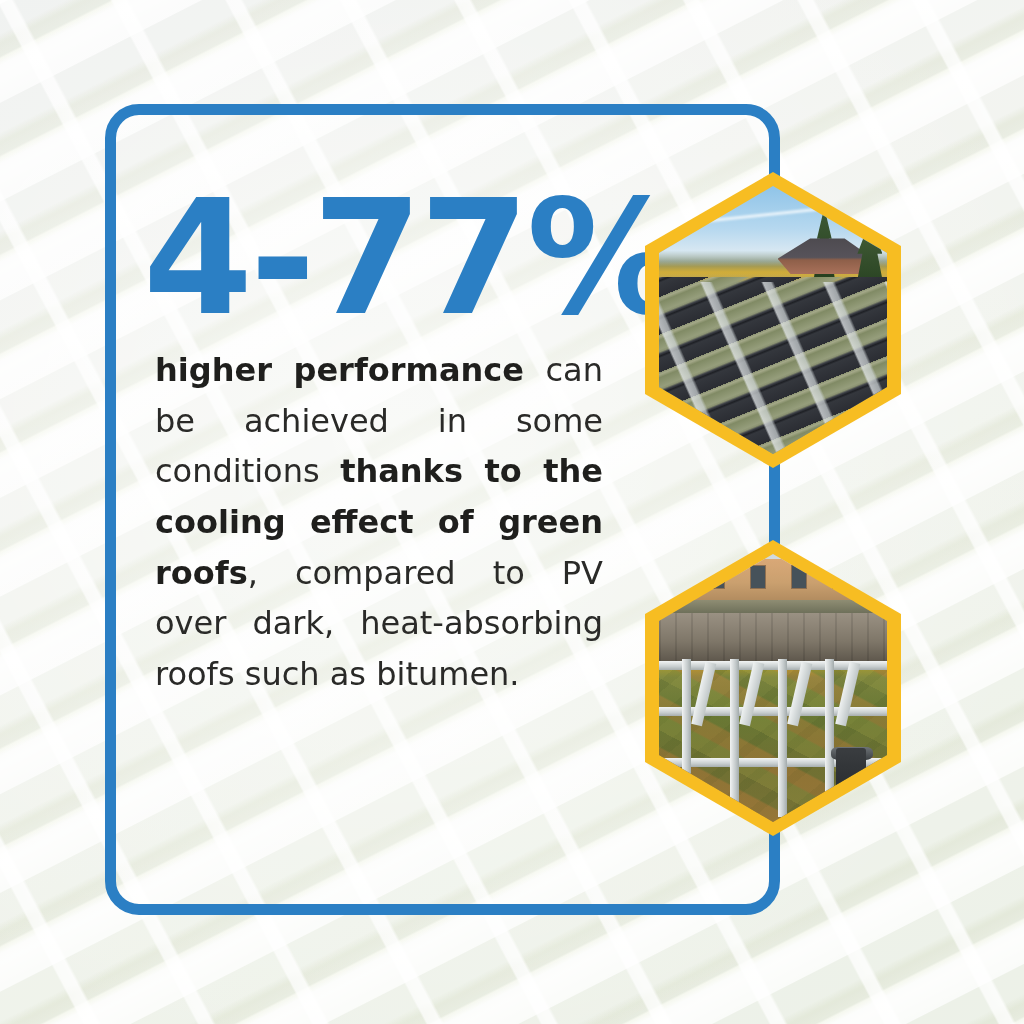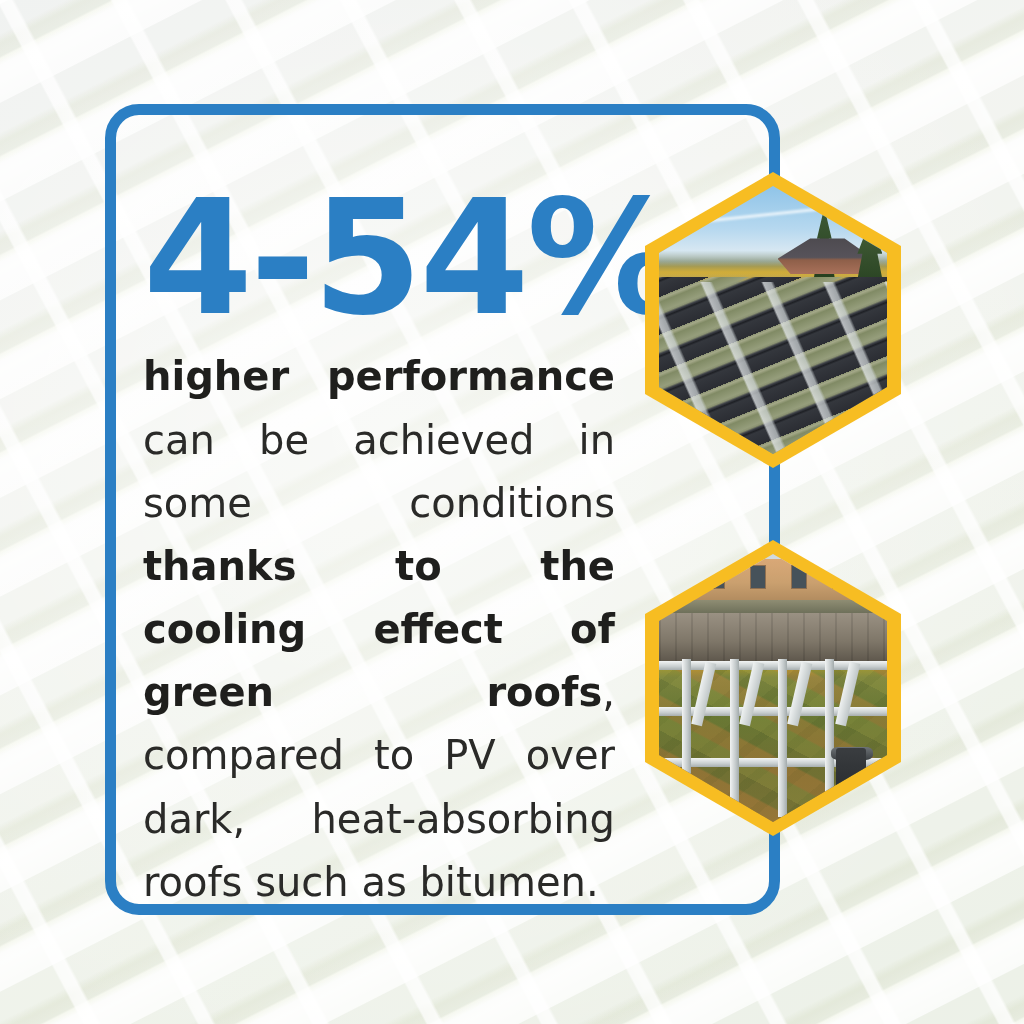--- a/index.html
+++ b/index.html
@@ -111,25 +111,25 @@
     font-size: 158px;
     line-height: 0.92;
     font-weight: 700;
     color: #2b7fc4;
     letter-spacing: -3px;
     margin: 0 0 14px 0;
     white-space: nowrap;
   }
 
   .body-copy {
-    font-size: 40px;
+    font-size: 32px;
     line-height: 1.58;
     color: #2a2a28;
     text-align: justify;
-    margin: 0;
+    margin: 12px;
     hyphens: manual;
   }
   .body-copy b { font-weight: 700; color: #1f1f1d; }
 
   
   .hex {
     position: absolute;
     width: 256px;
     height: 296px;
   }
@@ -313,21 +313,21 @@
     <div class="bg-rails"></div>
     <div class="bg-veil"></div>
     <div class="bg-vignette"></div>
   </div>
 
   <div class="blue-box"></div>
 
   <div class="hex-gap-rail"></div>
 
   <div class="text-col">
-    <div class="headline">4-54%</div>
+    <div class="headline">4-77%</div>
 
     <p class="body-copy">
       <b>higher performance </b><span>can be achieved in some conditions </span><b>thanks to the cooling effect of green roofs</b><span>, compared to PV over dark, heat-absorbing roofs such as bitumen.</span>
     </p>
   </div>
 
   <div class="hex hex-top">
     <div class="hex-outer"></div>
     <div class="hex-inner">
       <div class="photo-roof-pv">

